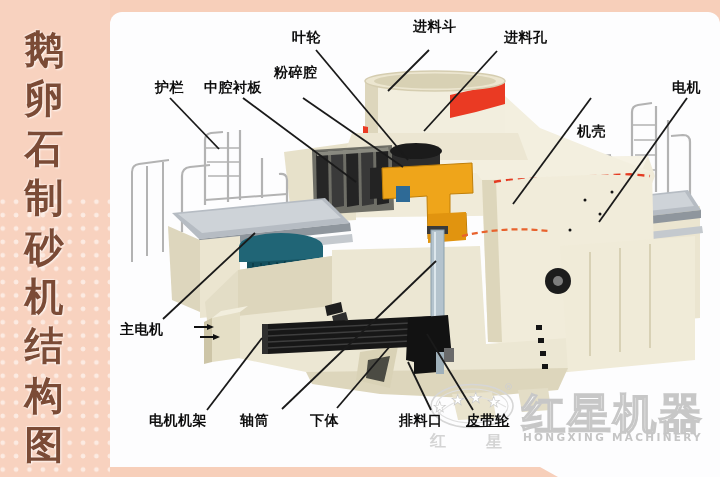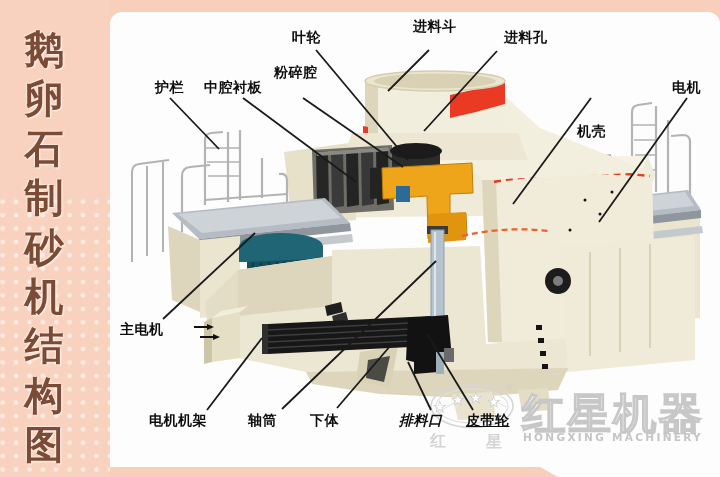--- a/index.html
+++ b/index.html
@@ -267,23 +267,23 @@
     <div class="plabel" style="left: 292px; top: 29px;">叶轮</div>
     <div class="plabel" style="left: 413px; top: 18px;">进料斗</div>
     <div class="plabel" style="left: 504px; top: 29px;">进料孔</div>
     <div class="plabel" style="left: 155px; top: 79px;">护栏</div>
     <div class="plabel" style="left: 204px; top: 79px;">中腔衬板</div>
     <div class="plabel" style="left: 274px; top: 64px;">粉碎腔</div>
     <div class="plabel" style="left: 577px; top: 79px; margin-top: 44px;">机壳</div>
     <div class="plabel" style="left: 672px; top: 79px;">电机</div>
     <div class="plabel" style="left: 120px; top: 321px; text-align: right;">主电机</div>
     <div class="plabel" style="left: 149px; top: 412px; text-align: right;">电机机架</div>
-    <div class="plabel" style="left: 248px; top: 412px;">轴筒</div>
+    <div class="plabel" style="left: 240px; top: 412px;">轴筒</div>
     <div class="plabel" style="left: 310px; top: 412px;">下体</div>
-    <div class="plabel" style="left: 399px; top: 412px; font-style: italic;">排料口</div>
+    <div class="plabel" style="left: 399px; top: 412px;">排料口</div>
     <div class="plabel" style="left: 466px; top: 412px; text-decoration: underline;">皮带轮</div>
   </div>
 
 <div class="sidebar">
   <div id="title-chars">
       <div class="tchar">鹅</div>
       <div class="tchar">卵</div>
       <div class="tchar">石</div>
       <div class="tchar">制</div>
       <div class="tchar">砂</div>

